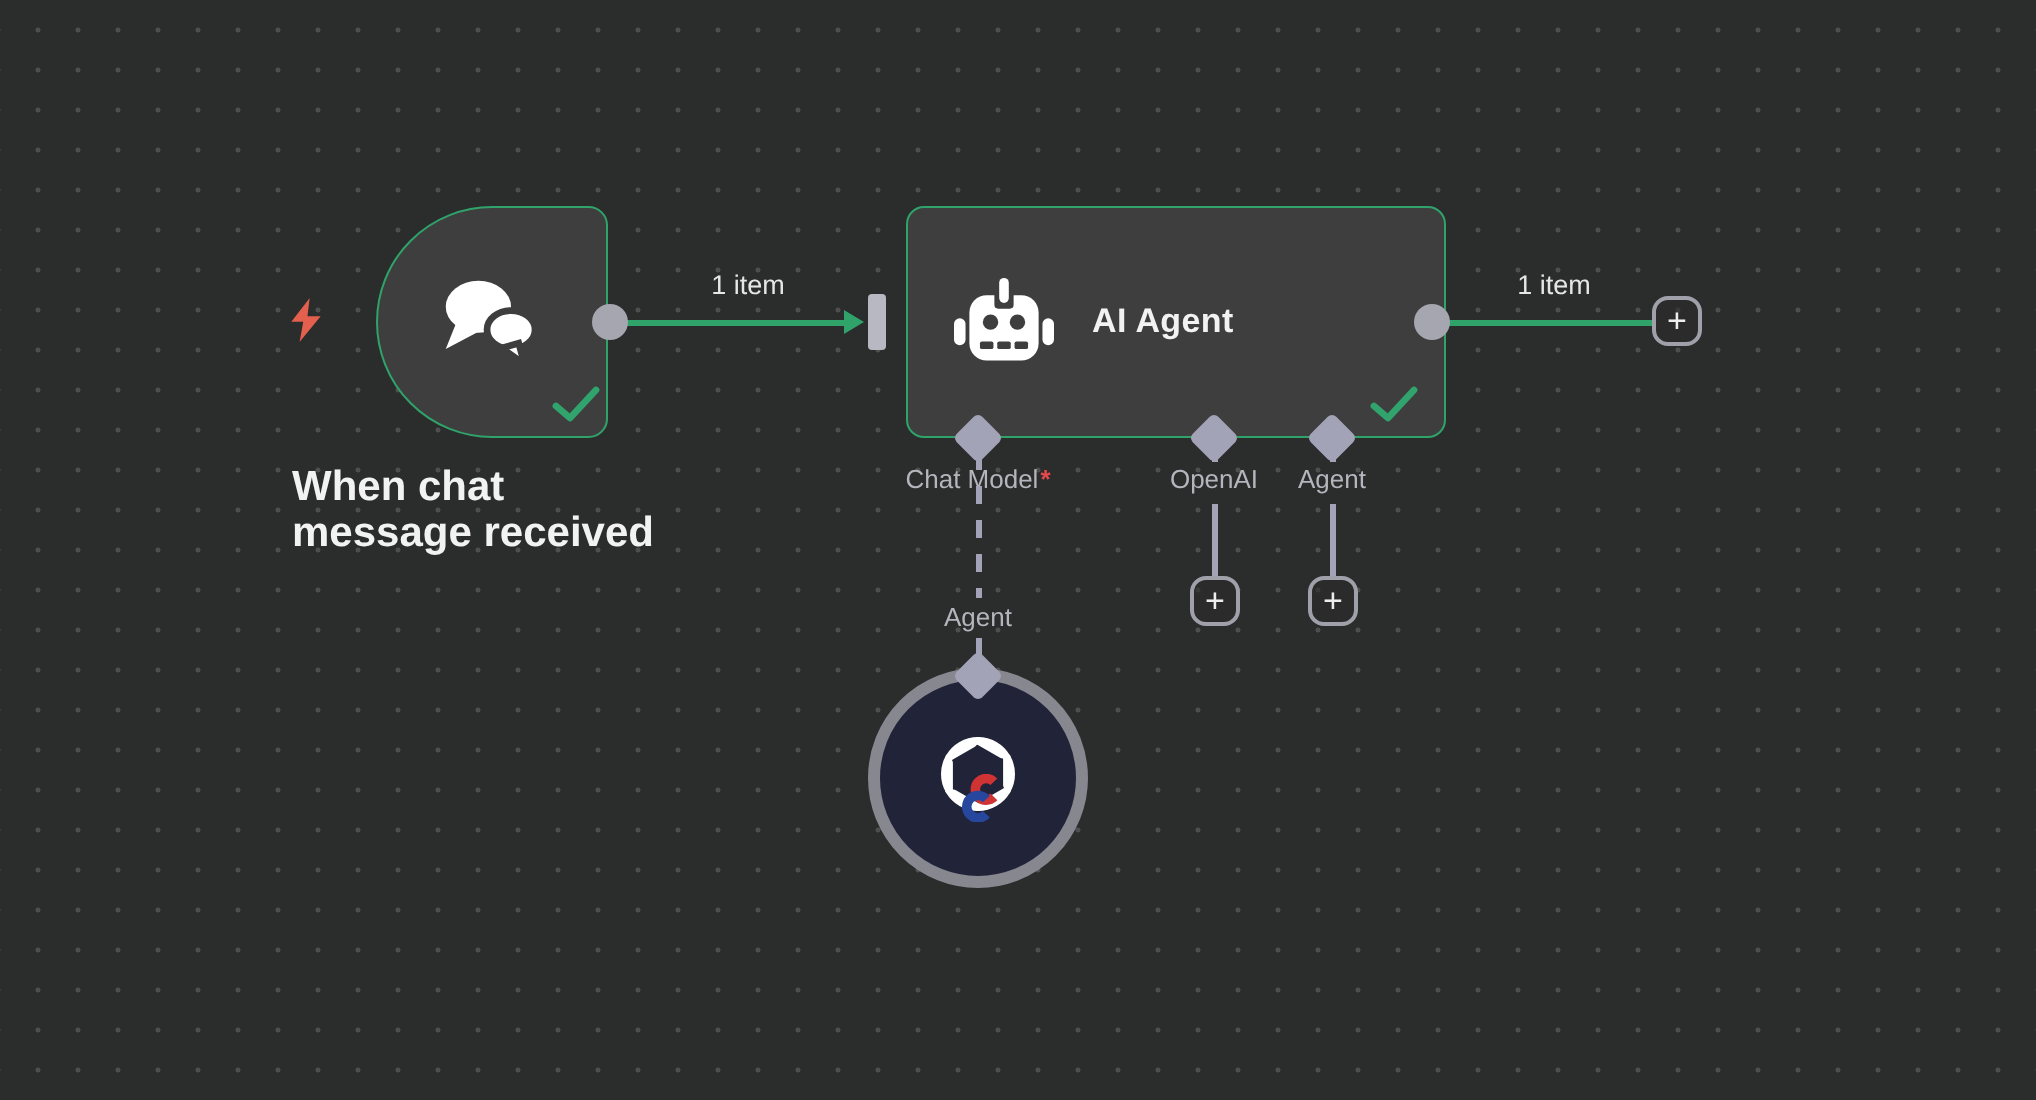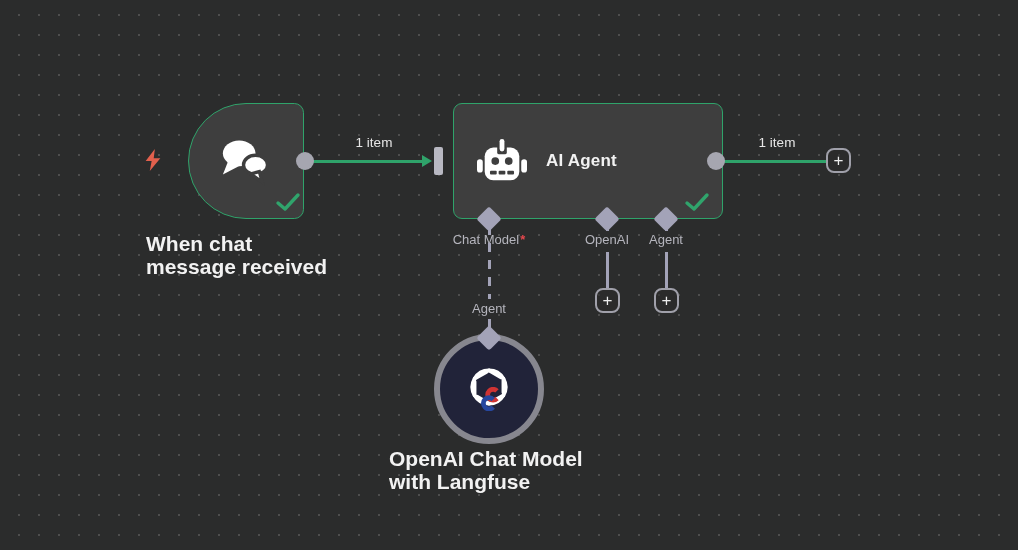--- a/index.html
+++ b/index.html
@@ -147,15 +147,14 @@
       <path d="M14 11.5 A5.2 5.2 0 1 0 14 18.5" fill="none" stroke="#27479f" stroke-width="4.4"></path>
     </svg>
   </div>
 
   <div class="conn-circle" style="left:707px;top:152px"></div>
   <div class="edge" style="left:716px;top:160px;width:111px"></div>
   <div class="edge-label" style="left:717px;top:135px">1 item</div>
   <button class="plus-btn" style="left:826px;top:148px">+</button>
 
   <div class="node-label" style="left:146px;top:232px">When chat message received</div>
-  <div class="node-label" style="left:389px;top:447px">OpenAI Chat Model with Langfuse</div>
 
 </div>
 
 </body></html>

